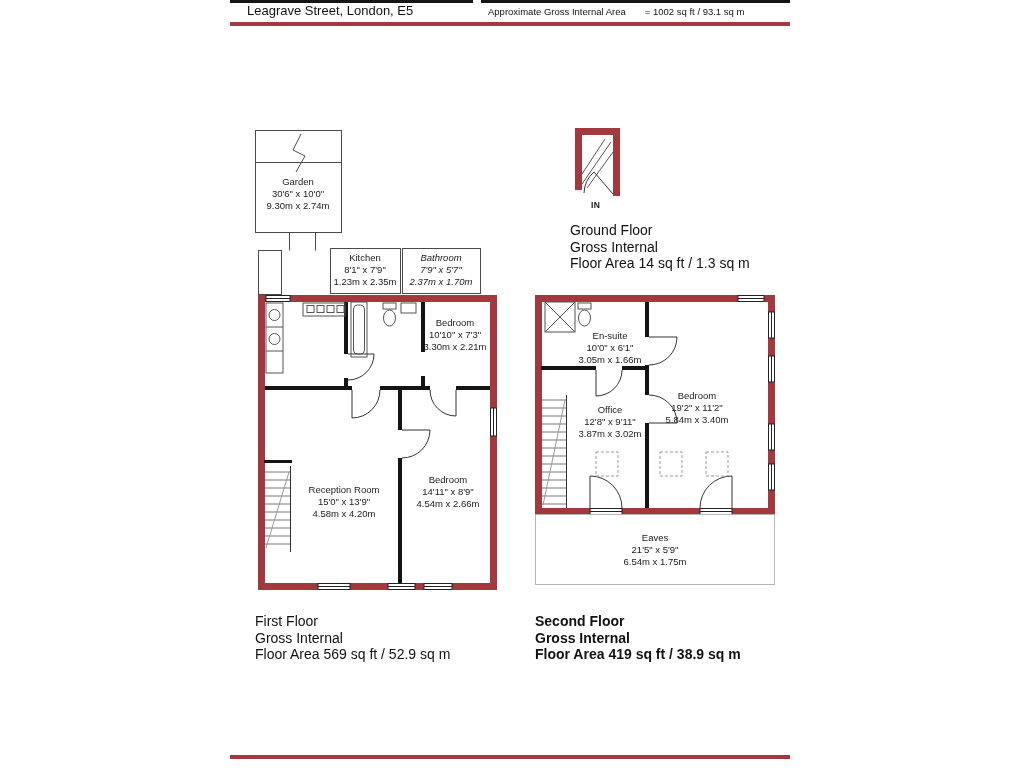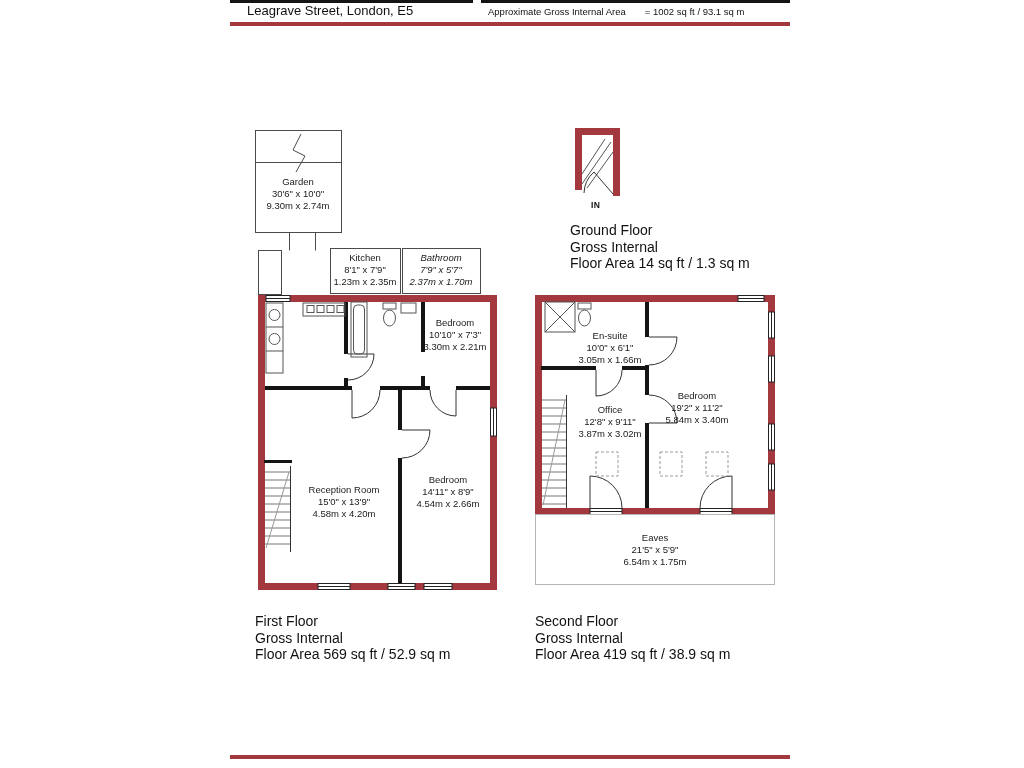--- a/index.html
+++ b/index.html
@@ -255,21 +255,21 @@
   <div class="caption" style="left:570px; top:222px;">
     <div>Ground Floor</div>
     <div>Gross Internal</div>
     <div>Floor Area 14 sq ft / 1.3 sq m</div>
   </div>
   <div class="caption" style="left:255px; top:613px;">
     <div>First Floor</div>
     <div>Gross Internal</div>
     <div>Floor Area 569 sq ft / 52.9 sq m</div>
   </div>
-  <div class="caption" style="left:535px; top:613px;">
+  <div class="caption" style="left:535px; top:613px;font-weight:bold;">
     <div>Second Floor</div>
     <div>Gross Internal</div>
     <div>Floor Area 419 sq ft / 38.9 sq m</div>
   </div>
 
   <div class="red-rule" style="left:230px; top:755px; width:560px; height:4px;"></div>
 
 </div>
 
 </body></html>

